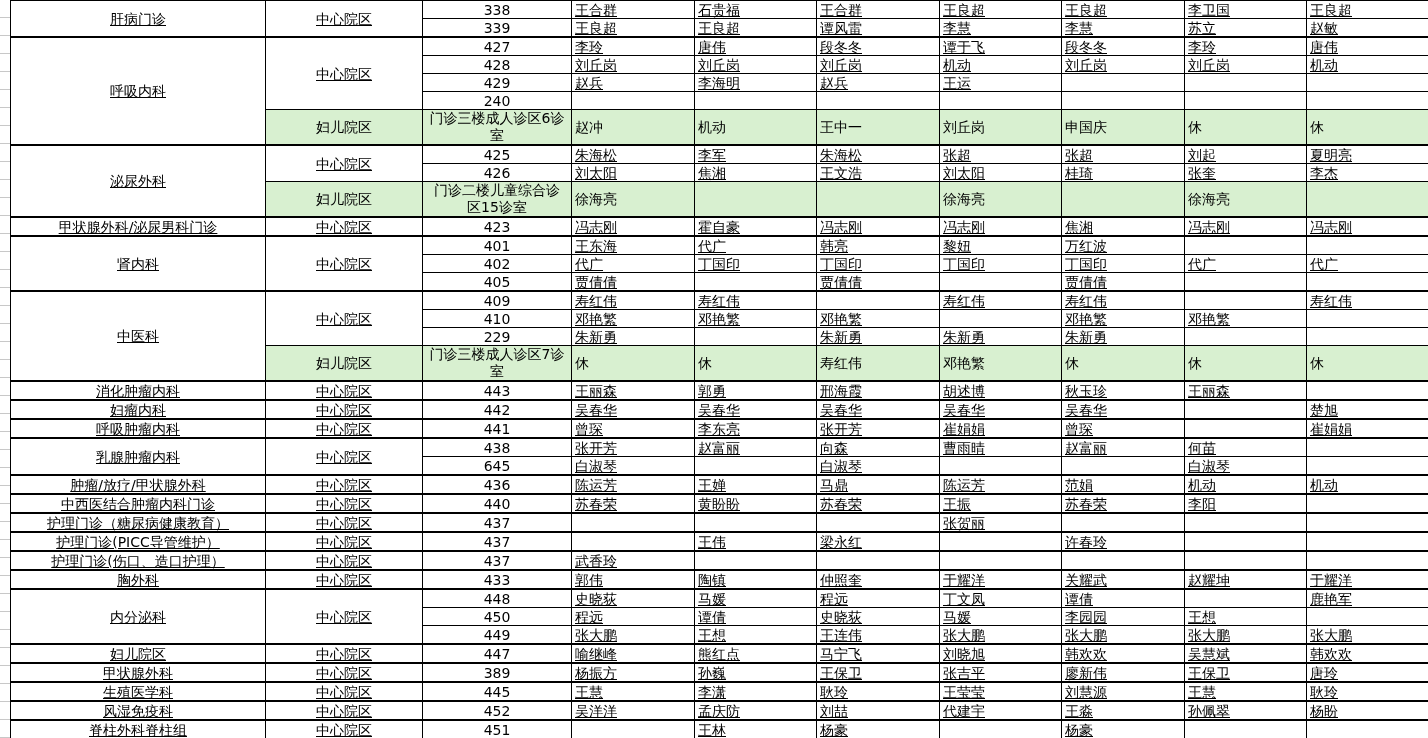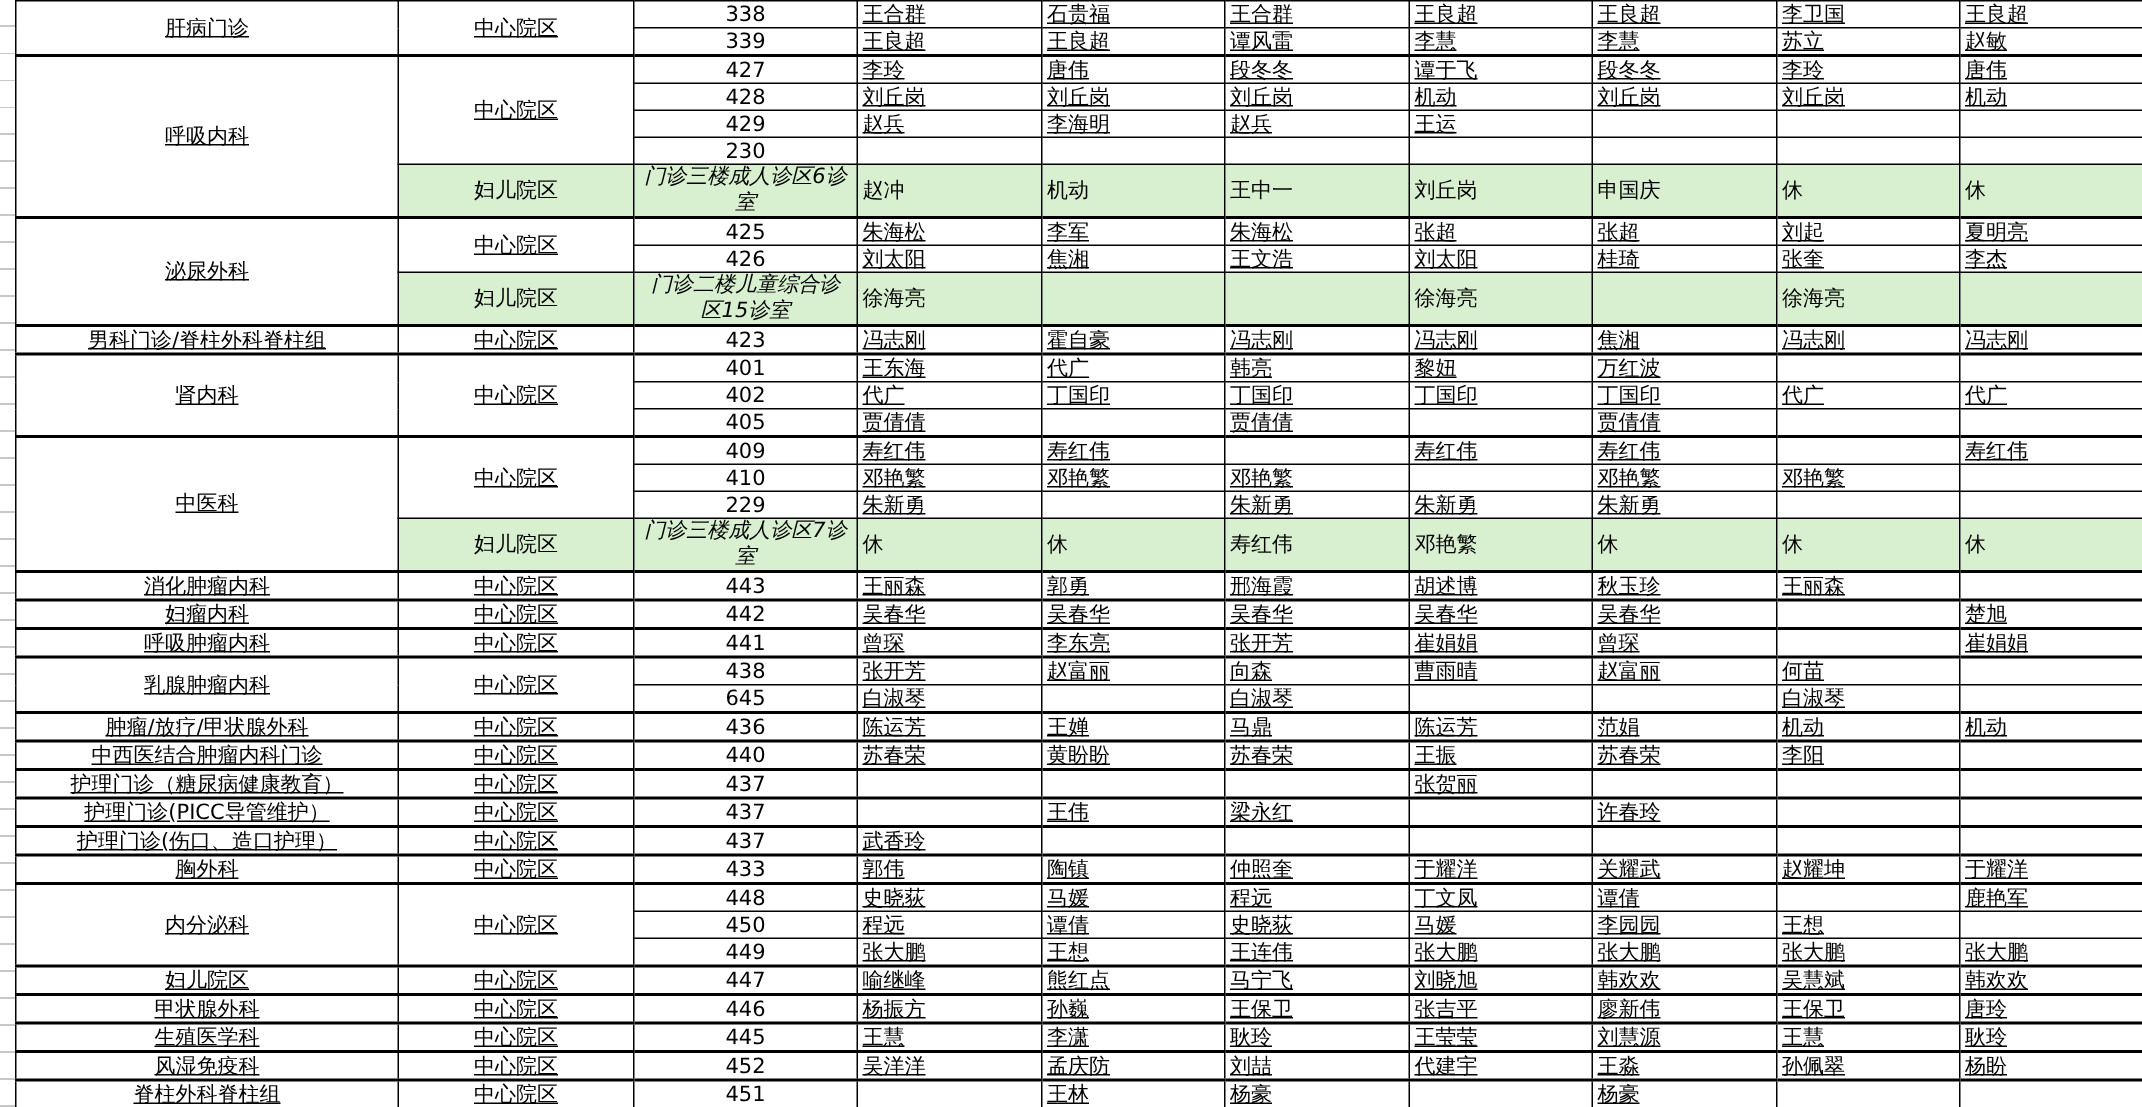--- a/index.html
+++ b/index.html
@@ -24,21 +24,21 @@
     color:#000;
     overflow:hidden;
     white-space:nowrap;
     vertical-align:middle;
   }
   tr.gs td{border-top:2px solid #000;}
   tr.tall td{height:34px;}
   td.dept,td.campus,td.room,td.loc{text-align:center;}
   td.name{text-align:left;}
   td.dept{white-space:normal;}
-  td.loc{white-space:normal;line-height:17px;padding:0 6px;font-style:italic;}
+  td.loc{white-space:normal;line-height:17px;padding:0 6px;}
   td.g{background:#d8f0d0;}
   .u{text-decoration:underline;}
 </style>
 </head>
 <body>
 
 <div class="gutter"></div>
 
 <table class="sched">
   <colgroup>
@@ -102,21 +102,21 @@
         <td class="room">429</td>
         <td class="name"><span class="u">赵兵</span></td>
         <td class="name"><span class="u">李海明</span></td>
         <td class="name"><span class="u">赵兵</span></td>
         <td class="name"><span class="u">王运</span></td>
         <td class="name"></td>
         <td class="name"></td>
         <td class="name"></td>
       </tr>
       <tr>
-        <td class="room">230</td>
+        <td class="room">240</td>
         <td class="name"></td>
         <td class="name"></td>
         <td class="name"></td>
         <td class="name"></td>
         <td class="name"></td>
         <td class="name"></td>
         <td class="name"></td>
       </tr>
       <tr class="tall">
         <td class="campus g" rowspan="1"><span>妇儿院区</span></td>
@@ -156,21 +156,21 @@
         <td class="loc g">门诊二楼儿童综合诊区15诊室</td>
         <td class="name g"><span>徐海亮</span></td>
         <td class="name g"></td>
         <td class="name g"></td>
         <td class="name g"><span>徐海亮</span></td>
         <td class="name g"></td>
         <td class="name g"><span>徐海亮</span></td>
         <td class="name g"></td>
       </tr>
       <tr class="gs">
-        <td class="dept" rowspan="1"><span class="u">男科门诊/脊柱外科脊柱组</span></td>
+        <td class="dept" rowspan="1"><span class="u">甲状腺外科/泌尿男科门诊</span></td>
         <td class="campus" rowspan="1"><span class="u">中心院区</span></td>
         <td class="room">423</td>
         <td class="name"><span class="u">冯志刚</span></td>
         <td class="name"><span class="u">霍自豪</span></td>
         <td class="name"><span class="u">冯志刚</span></td>
         <td class="name"><span class="u">冯志刚</span></td>
         <td class="name"><span class="u">焦湘</span></td>
         <td class="name"><span class="u">冯志刚</span></td>
         <td class="name"><span class="u">冯志刚</span></td>
       </tr>
@@ -419,21 +419,21 @@
         <td class="name"><span class="u">熊红点</span></td>
         <td class="name"><span class="u">马宁飞</span></td>
         <td class="name"><span class="u">刘晓旭</span></td>
         <td class="name"><span class="u">韩欢欢</span></td>
         <td class="name"><span class="u">吴慧斌</span></td>
         <td class="name"><span class="u">韩欢欢</span></td>
       </tr>
       <tr class="gs">
         <td class="dept" rowspan="1"><span class="u">甲状腺外科</span></td>
         <td class="campus" rowspan="1"><span class="u">中心院区</span></td>
-        <td class="room">446</td>
+        <td class="room">389</td>
         <td class="name"><span class="u">杨振方</span></td>
         <td class="name"><span class="u">孙巍</span></td>
         <td class="name"><span class="u">王保卫</span></td>
         <td class="name"><span class="u">张吉平</span></td>
         <td class="name"><span class="u">廖新伟</span></td>
         <td class="name"><span class="u">王保卫</span></td>
         <td class="name"><span class="u">唐玲</span></td>
       </tr>
       <tr class="gs">
         <td class="dept" rowspan="1"><span class="u">生殖医学科</span></td>

